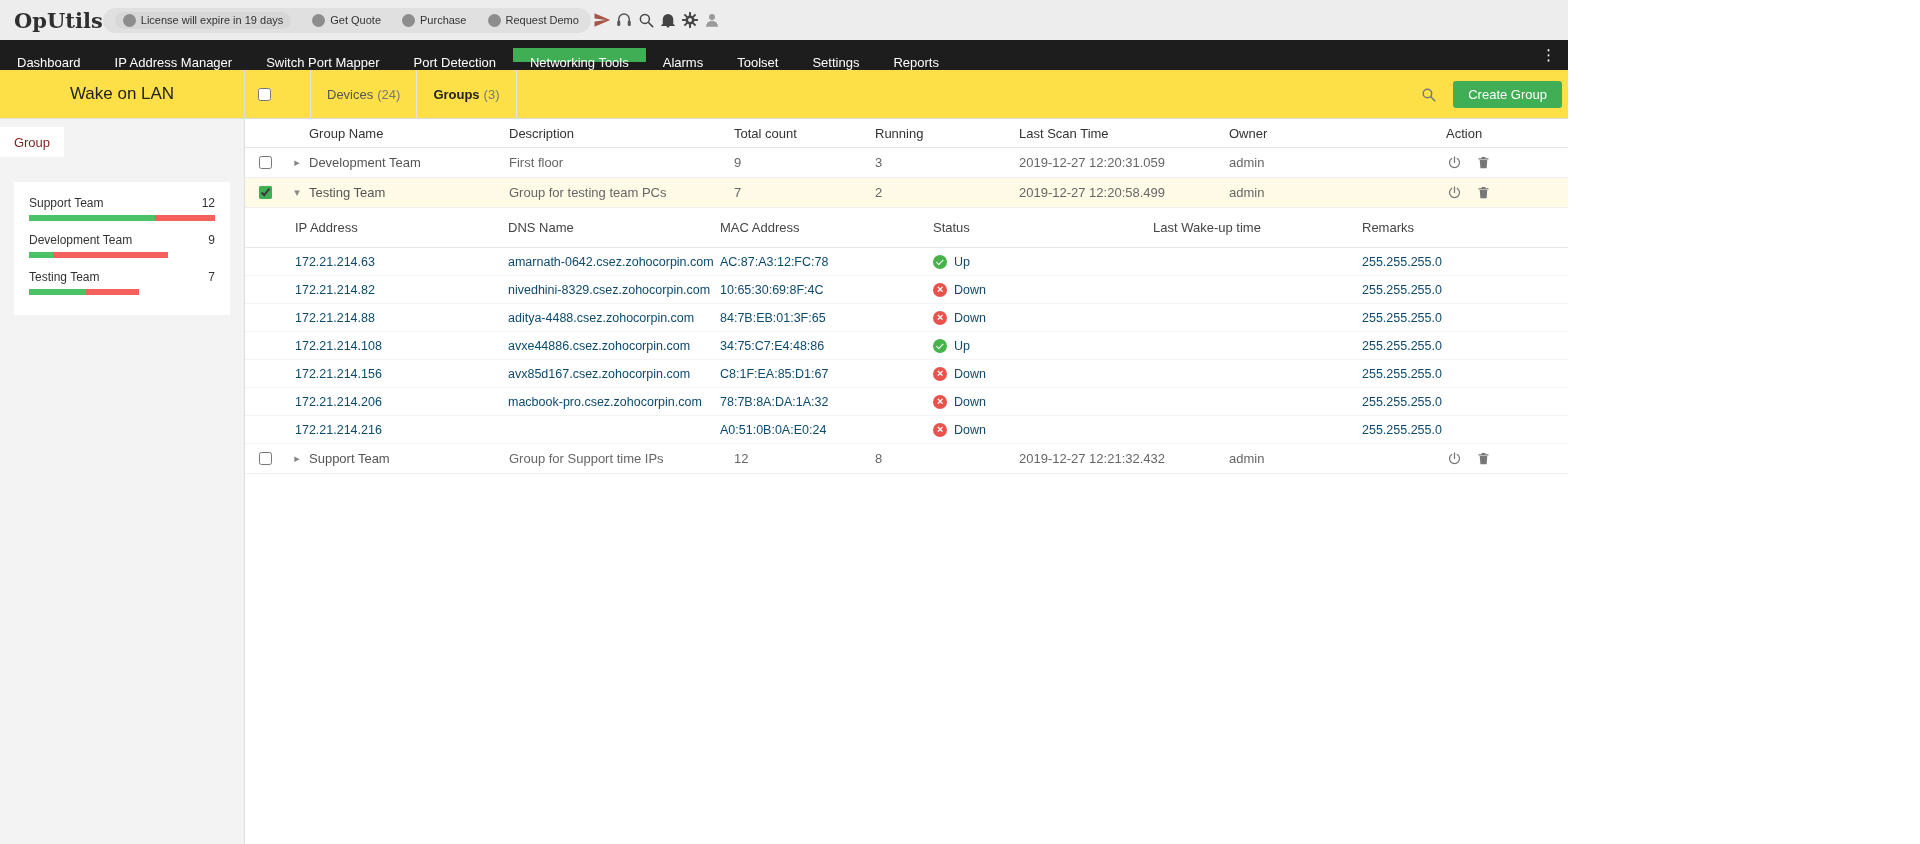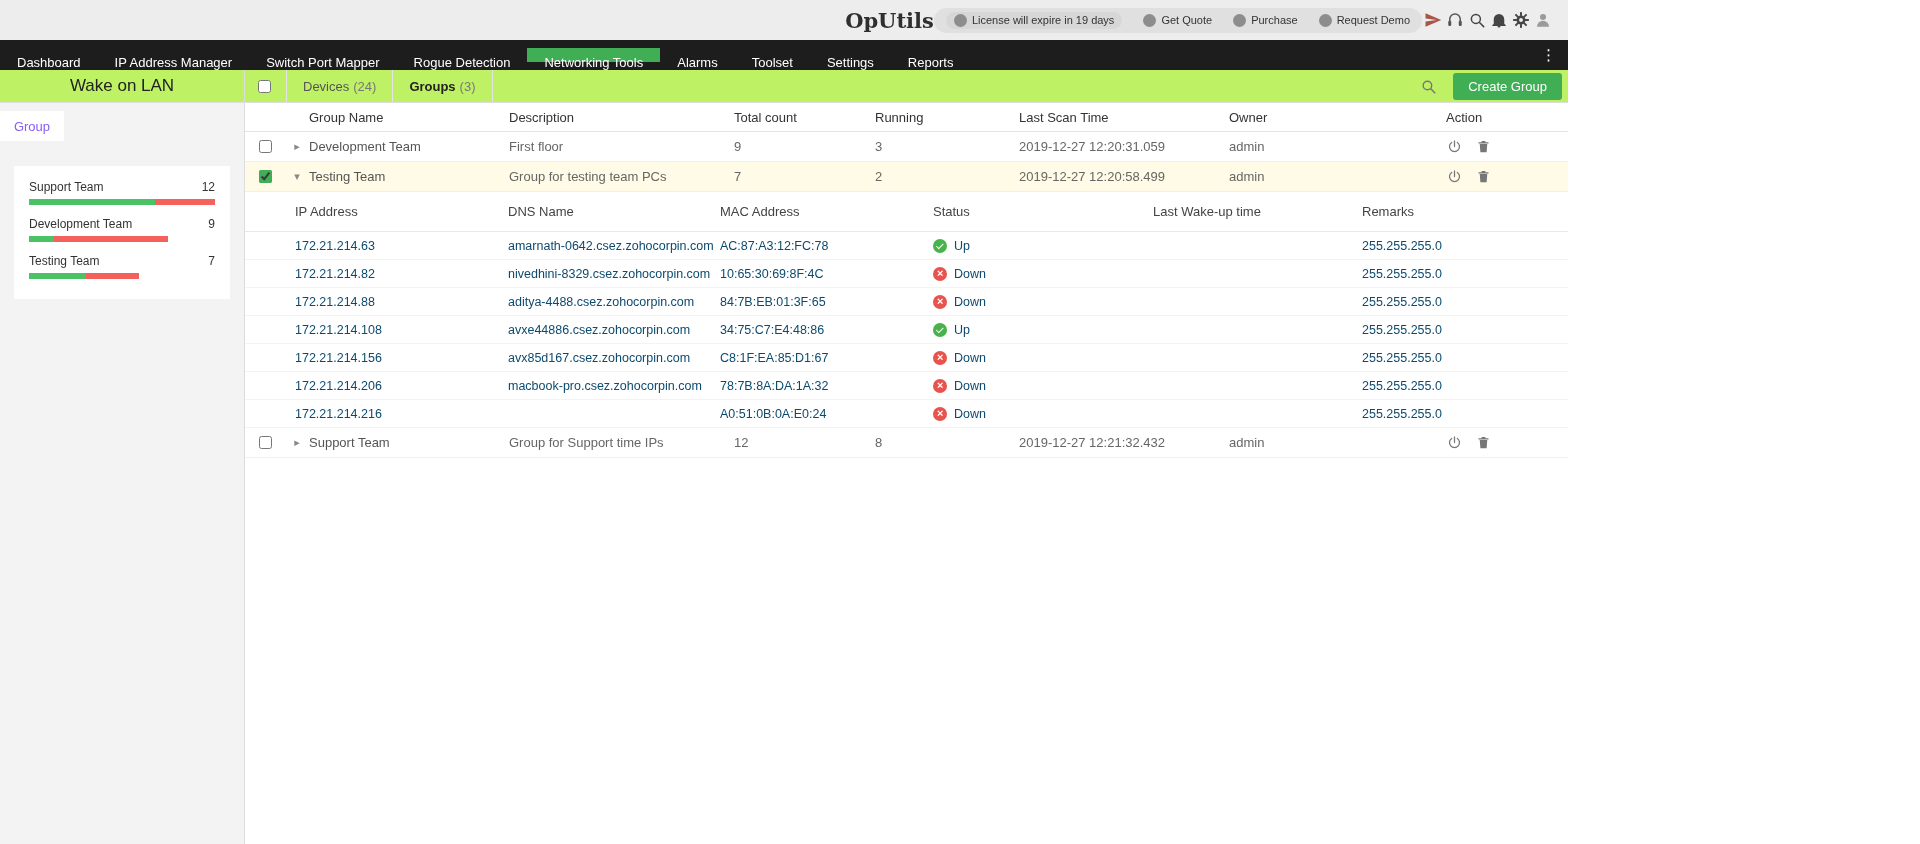--- a/index.html
+++ b/index.html
@@ -2,63 +2,63 @@
 <html style="--accent-green: #3fae54; --status-up: #47b44b; --status-down: #e8544d; --bar-green: #4cc266; --bar-red: #f4605c; --selected-row: #fffbe6; --nav-bg: #1d1d1d;"><head>
 <meta charset="utf-8">
 <style>
   * { box-sizing: border-box; }
   html, body { margin: 0; padding: 0; background: #fff; width: 1920px; height: 844px; overflow: hidden;
     font-family: "Liberation Sans", sans-serif; }
   .app { width: 1568px; height: 844px; background: #fff; }
 
   
   .topbar { height: 40px; background: #ededed; display: flex; align-items: center;
-    justify-content: flex-end; padding: 0 14px; }
+    justify-content: flex-start; padding: 0 14px; }
   .logo { font-family: "DejaVu Serif", serif; font-size: 21px; font-weight: 600; color: #2f2f2f; }
   .topbar-right { display: flex; align-items: center; }
   .badge-group { display: flex; align-items: center; gap: 13px; background: #e0e0e0;
     border-radius: 14px; padding: 4px 12px; font-size: 11px; color: #333; }
   .badge { display: inline-flex; align-items: center; gap: 5px; white-space: nowrap; cursor: default; }
   .badge.link { cursor: pointer; padding-left: 8px; }
   .badge .circ { width: 13px; height: 13px; border-radius: 50%; background: #8d8d8d; flex: 0 0 13px; }
   .badge.license { background: #d7d7d7; border-radius: 11px; padding: 2px 8px; }
   .icon-btn { width: 22px; height: 22px; display: flex; align-items: center; justify-content: center; cursor: pointer; }
   .icon-btn svg { width: 18px; height: 18px; }
 
   
   .nav { height: 30px; background: var(--nav-bg, #1d1d1d); display: flex; align-items: center;
     justify-content: space-between; color: #fff; font-size: 13px; }
   .nav ul { display: flex; margin: 0; padding: 0; list-style: none; height: 14px; }
   .nav li { padding: 0 17px; line-height: 30px; cursor: pointer; white-space: nowrap; }
   .nav li.active { background: var(--accent-green, #3fae54); }
   .kebab { padding: 0 12px; font-size: 15px; cursor: pointer; color: #fff; }
 
   
-  .toolbar { display: flex; height: 33px; border-bottom: 1px solid #ddd; background: #bef264; }
+  .toolbar { display: flex; height: 49px; border-bottom: 1px solid #ddd; background: #fde047; }
   .sidebar-title { width: 245px; flex: 0 0 245px; border-right: 1px solid #ddd; display: flex;
     align-items: center; justify-content: center; font-size: 17px; color: #222; }
-  .toolbar-main { flex: 1; display: flex; align-items: center; }
+  .toolbar-main { flex: 1; display: flex; align-items: center; gap: 24px; }
   .select-all { margin-left: 13px; width: 13px; height: 13px; accent-color: var(--accent-green, #3fae54); }
   .tabs { display: flex; height: 100%; margin-left: 12px; }
   .tab { padding: 0 16px; display: flex; align-items: center; gap: 4px; font-size: 13px; color: #555;
     border-right: 1px solid #e4e4e4; cursor: pointer; }
   .tab:first-child { border-left: 1px solid #e4e4e4; }
   .tab.active { color: #222; }
   .tab.active .tab-label { font-weight: bold; }
   .tab .tab-count { color: #777; }
   .toolbar-right { margin-left: auto; display: flex; align-items: center; gap: 14px; padding-right: 6px; }
   .search-btn svg { width: 17px; height: 17px; }
   .create-btn { background: var(--accent-green, #3fae54); color: #fff; border: none; font-size: 13px;
     padding: 6px 15px; border-radius: 3px; cursor: pointer; font-family: inherit; }
 
   
   .content { display: flex; height: 741px; }
   .sidebar { width: 245px; flex: 0 0 245px; background: #f3f3f3; border-right: 1px solid #ddd; }
   .group-tab { width: 64px; height: 30px; background: #fff; margin-top: 8px; display: flex;
-    align-items: center; justify-content: center; font-size: 13px; color: #8b5cf6; cursor: pointer; }
+    align-items: center; justify-content: center; font-size: 13px; color: #7f1d1d; cursor: pointer; }
   .group-card { background: #fff; margin: 25px 14px 0; padding: 14px 15px 8px; }
   .stat { margin-bottom: 12px; cursor: pointer; }
   .stat-top { display: flex; justify-content: space-between; font-size: 12px; color: #333; margin-bottom: 5px; }
   .bar { height: 6px; display: flex; }
   .bar .g { background: var(--bar-green, #4cc266); height: 100%; }
   .bar .r { background: var(--bar-red, #f4605c); height: 100%; }
 
   .main { flex: 1; background: #fff; }
 
   
@@ -172,21 +172,21 @@
 
         <li>
           <span>IP Address Manager</span>
         </li>
 
         <li>
           <span>Switch Port Mapper</span>
         </li>
 
         <li>
-          <span>Rogue Detection</span>
+          <span>Port Detection</span>
         </li>
 
         <li class="active">
           <span>Networking Tools</span>
         </li>
 
         <li>
           <span>Alarms</span>
         </li>
 

